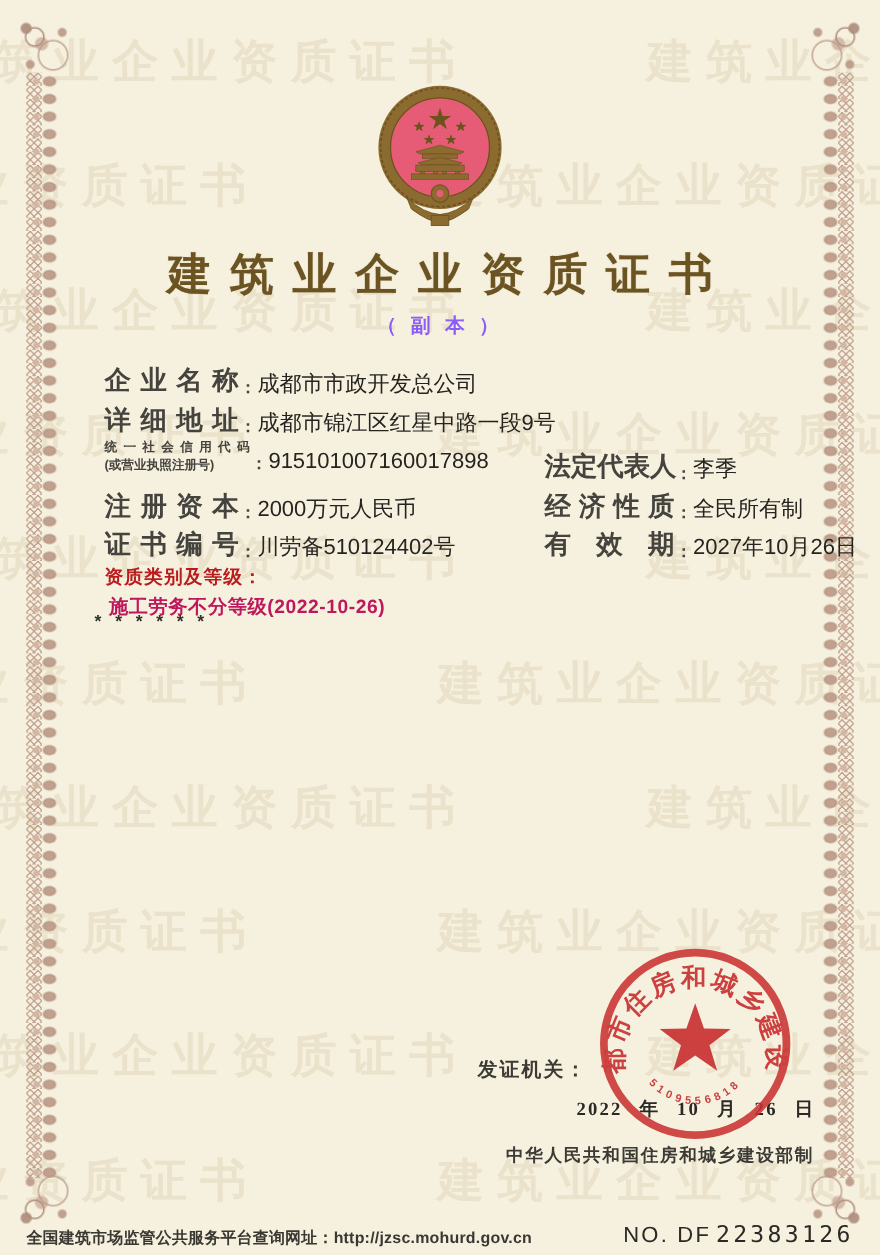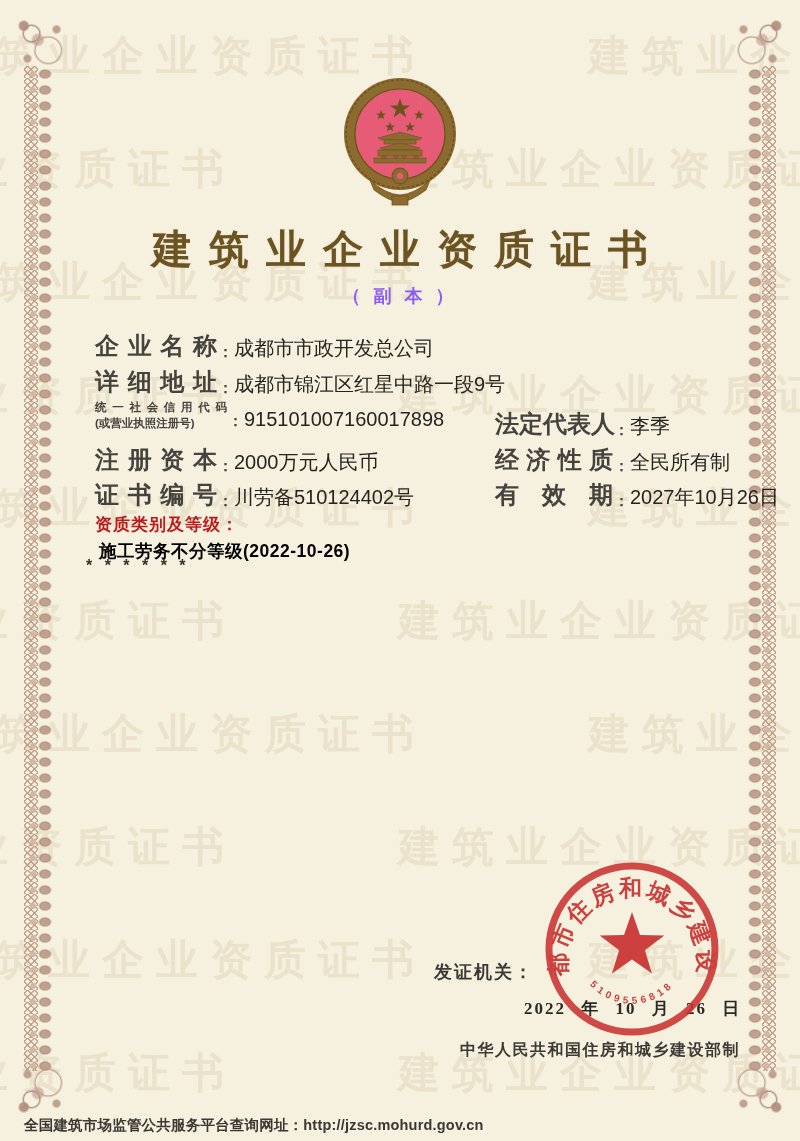--- a/index.html
+++ b/index.html
@@ -87,21 +87,21 @@
     font-family:Liberation Sans, sans-serif;
     font-size:20px;color:#262420;vertical-align:bottom;
   }
   .credit-label{
     display:inline-block;vertical-align:bottom;width:132px;
     font-weight:bold;color:#45433e;font-size:11.5px;line-height:1.35;
   }
   .credit-label .l1{display:block;text-align:justify;text-align-last:justify;}
   .rightcol{position:absolute;left:400px;top:0;white-space:nowrap;}
   .qual-title{font-size:17px;font-weight:bold;color:#b91c1c;letter-spacing:1px;}
-  .qual-value{font-size:17.5px;font-weight:bold;color:#000000;letter-spacing:.5px;}
+  .qual-value{font-size:17.5px;font-weight:bold;color:#be185d;letter-spacing:.5px;}
   .stars{font-size:16px;font-weight:bold;color:#33312c;letter-spacing:4px;}
   .issue-label{
     position:absolute;left:434px;top:960px;
     font-size:18px;font-weight:bold;color:#3c3a34;letter-spacing:2px;
   }
   .issue-date{
     position:absolute;left:524px;top:997px;
     font-size:17px;color:#2b2925;font-family:"Liberation Serif", serif;
     word-spacing:9px;letter-spacing:2px;font-weight:bold;
   }
@@ -238,14 +238,18 @@
     <polygon fill="#c93232" points="89,52 97,75 121.3,75.5 101.9,90.2 109,113.5 89,99.6 69,113.5 76.1,90.2 56.7,75.5 81,75"></polygon>
     <text font-size="23" font-weight="bold" fill="#c93232" letter-spacing="3" font-family="Liberation Serif, serif">
       <textPath href="#sealTopArc" startOffset="50%" text-anchor="middle">成都市住房和城乡建设局</textPath>
     </text>
     <text font-size="10" font-weight="bold" fill="#c93232" letter-spacing="4" font-family="Liberation Sans, sans-serif">
       <textPath href="#sealBotArc" startOffset="50%" text-anchor="middle">5109556818</textPath>
     </text>
   </svg>
 
   <div class="footer-left">全国建筑市场监管公共服务平台查询网址：http://jzsc.mohurd.gov.cn</div>
+  <div class="serial">
+    <span class="pfx">NO. DF</span>
+    <span class="num">22383126</span>
+  </div>
 
 </div>
 
 </body></html>

